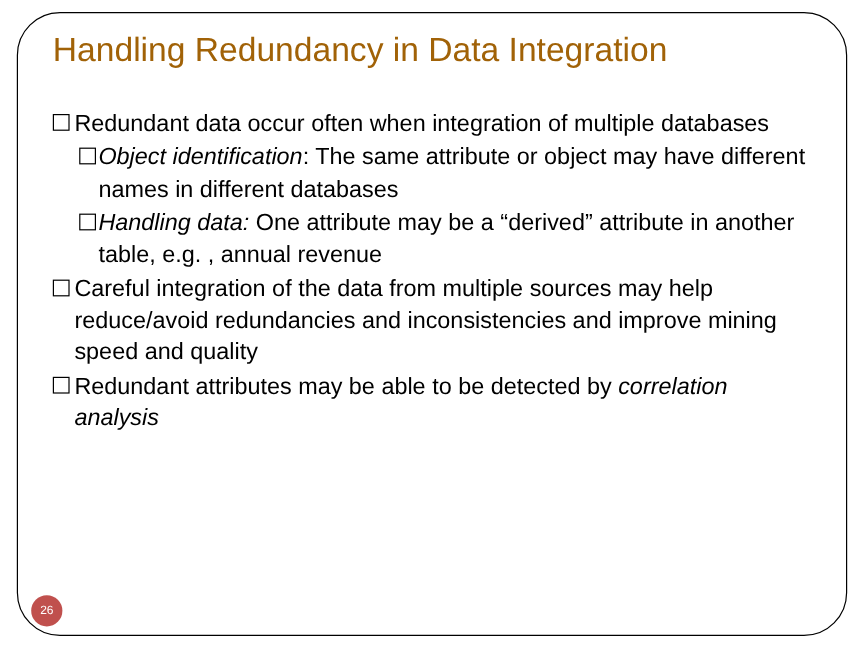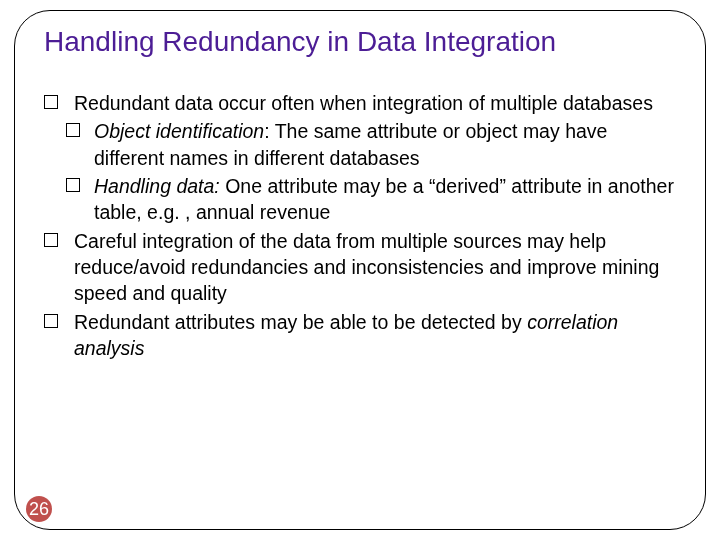--- a/index.html
+++ b/index.html
@@ -18,21 +18,21 @@
     bottom: 10px;
     border: 1.5px solid #000;
     border-radius: 36px;
   }
   .title {
     position: absolute;
     top: 26px;
     left: 44px;
     right: 40px;
     font-size: 28px;
-    color: #4c1d95;
+    color: #a16207;
     font-weight: 400;
   }
   .body {
     position: absolute;
     top: 90px;
     left: 44px;
     right: 40px;
     font-size: 19.5px;
     line-height: 1.35;
     color: #000;
@@ -42,31 +42,31 @@
   .marker {
     display: inline-block;
     width: 14px; height: 14px;
     border: 1.5px solid #000;
     flex: 0 0 14px;
     margin-top: 5px;
     margin-right: 4px;
     background: #fff;
   }
   .b2 .marker { margin-right: 2px; }
-  .txt { display: inline; margin-left: 12px; }
+  .txt { display: inline; }
   .txt em, .txt i { font-style: italic; }
   .page-num {
     position: absolute;
     left: 26px;
     bottom: 18px;
     width: 26px; height: 26px;
     border-radius: 50%;
     background: #c0504d;
     color: #fff;
-    font-size: 18px;
+    font-size: 10px;
     display: flex;
     align-items: center;
     justify-content: center;
   }
 </style>
 </head>
 <body>
 
 <div class="slide">
   <div class="frame"></div>

